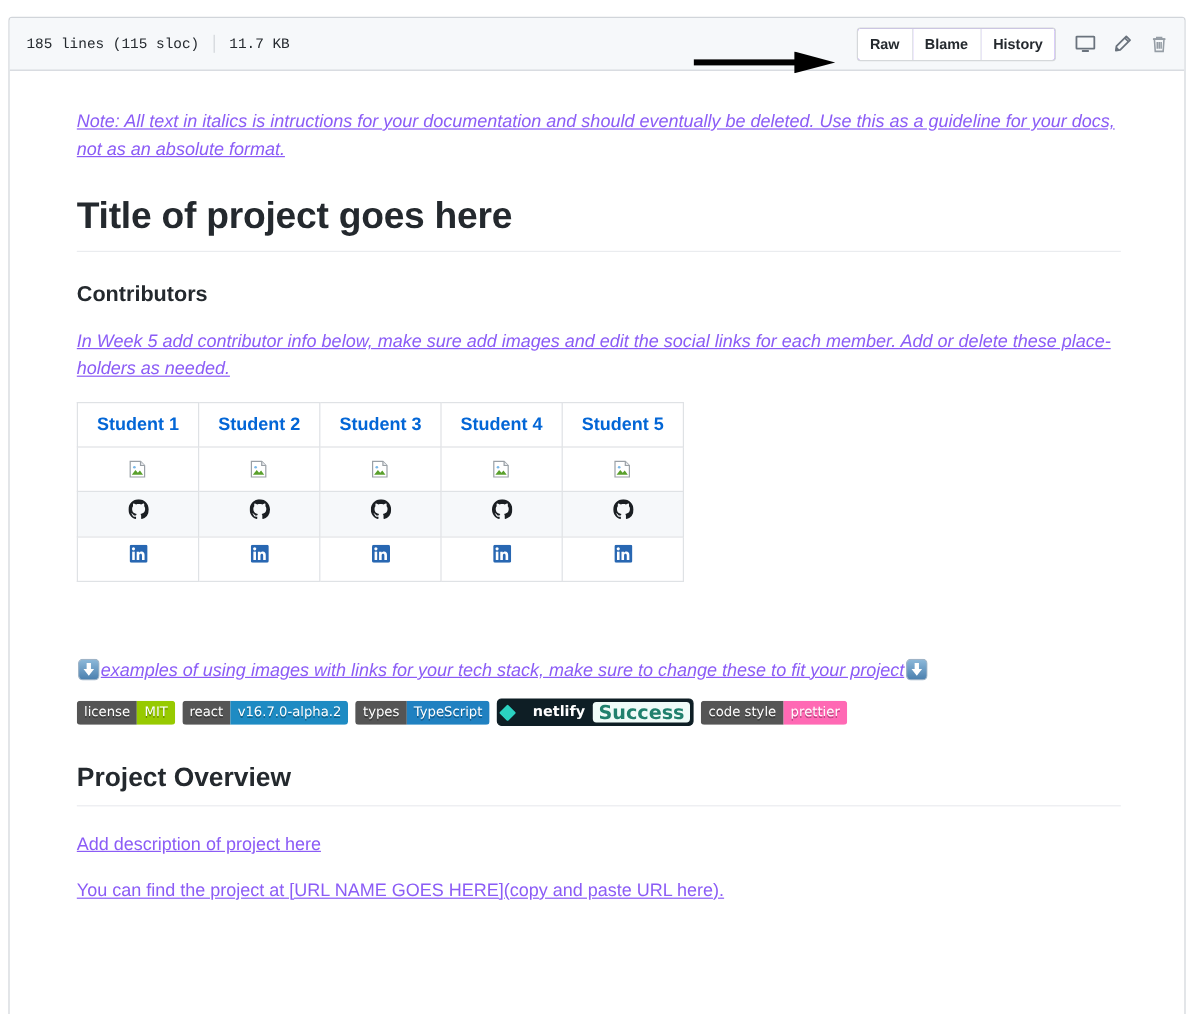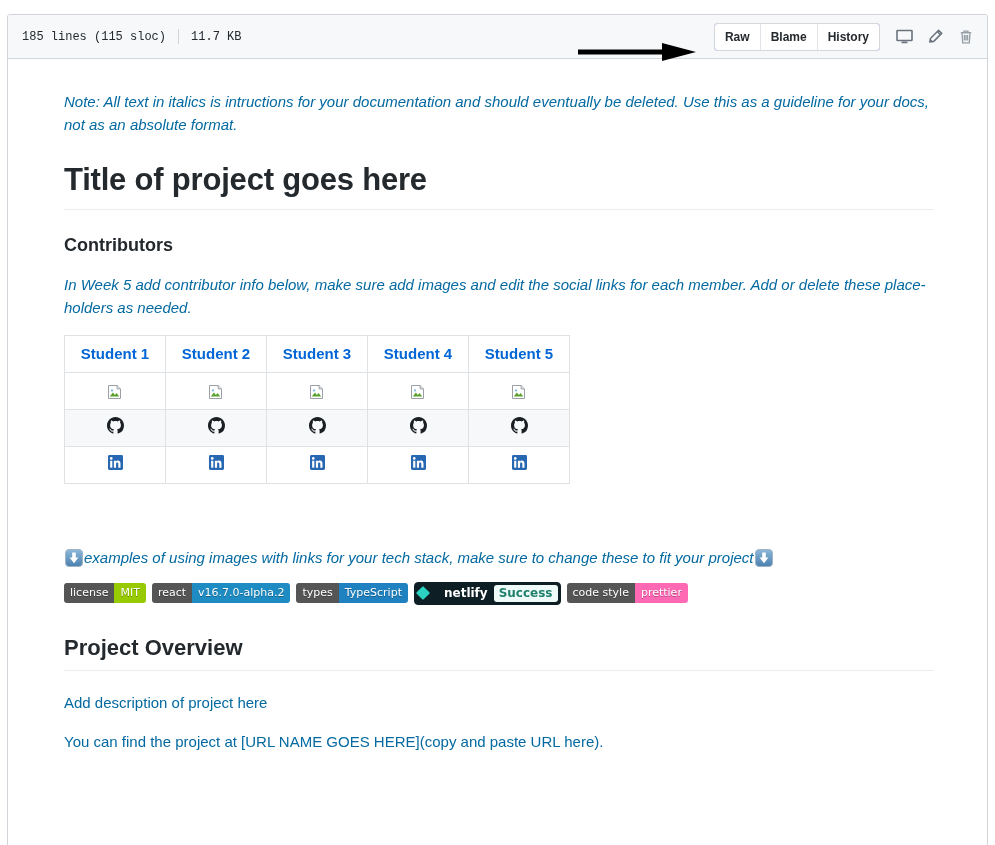--- a/index.html
+++ b/index.html
@@ -124,22 +124,23 @@
     padding: 31px 30px 0 56px;
     box-sizing: border-box;
     font-size: 15px;
     line-height: 1.5;
   }
 
   p.para {
     margin: 0 0 16px 0;
     font-size: 15px;
     line-height: 1.55;
-    color: #0369a1;
+    color: #8b5cf6;
     max-width: 872px;
+    text-decoration: underline;
   }
   p.italic { font-style: italic; }
 
   h1.md-h1 {
     margin: 24px 0 0 0;
     padding-bottom: 10px;
     font-size: 31px;
     font-weight: bold;
     line-height: 1.25;
     color: #24292e;
@@ -269,21 +270,21 @@
     padding: 0 6px 0 3px;
     display: flex;
     align-items: center;
     gap: 16px;
     text-shadow: none;
   }
   .badge-netlify .val {
     background: #effbf8;
     color: #20806d;
     font-weight: bold;
-    font-size: 12px;
+    font-size: 16px;
     padding: 0 5px;
     border-radius: 3px;
     margin-right: 2px;
     height: 17px;
     line-height: 17px;
     text-shadow: none;
   }
   .nf-diamond {
     width: 10px; height: 10px;
     background: #2bd2c1;

